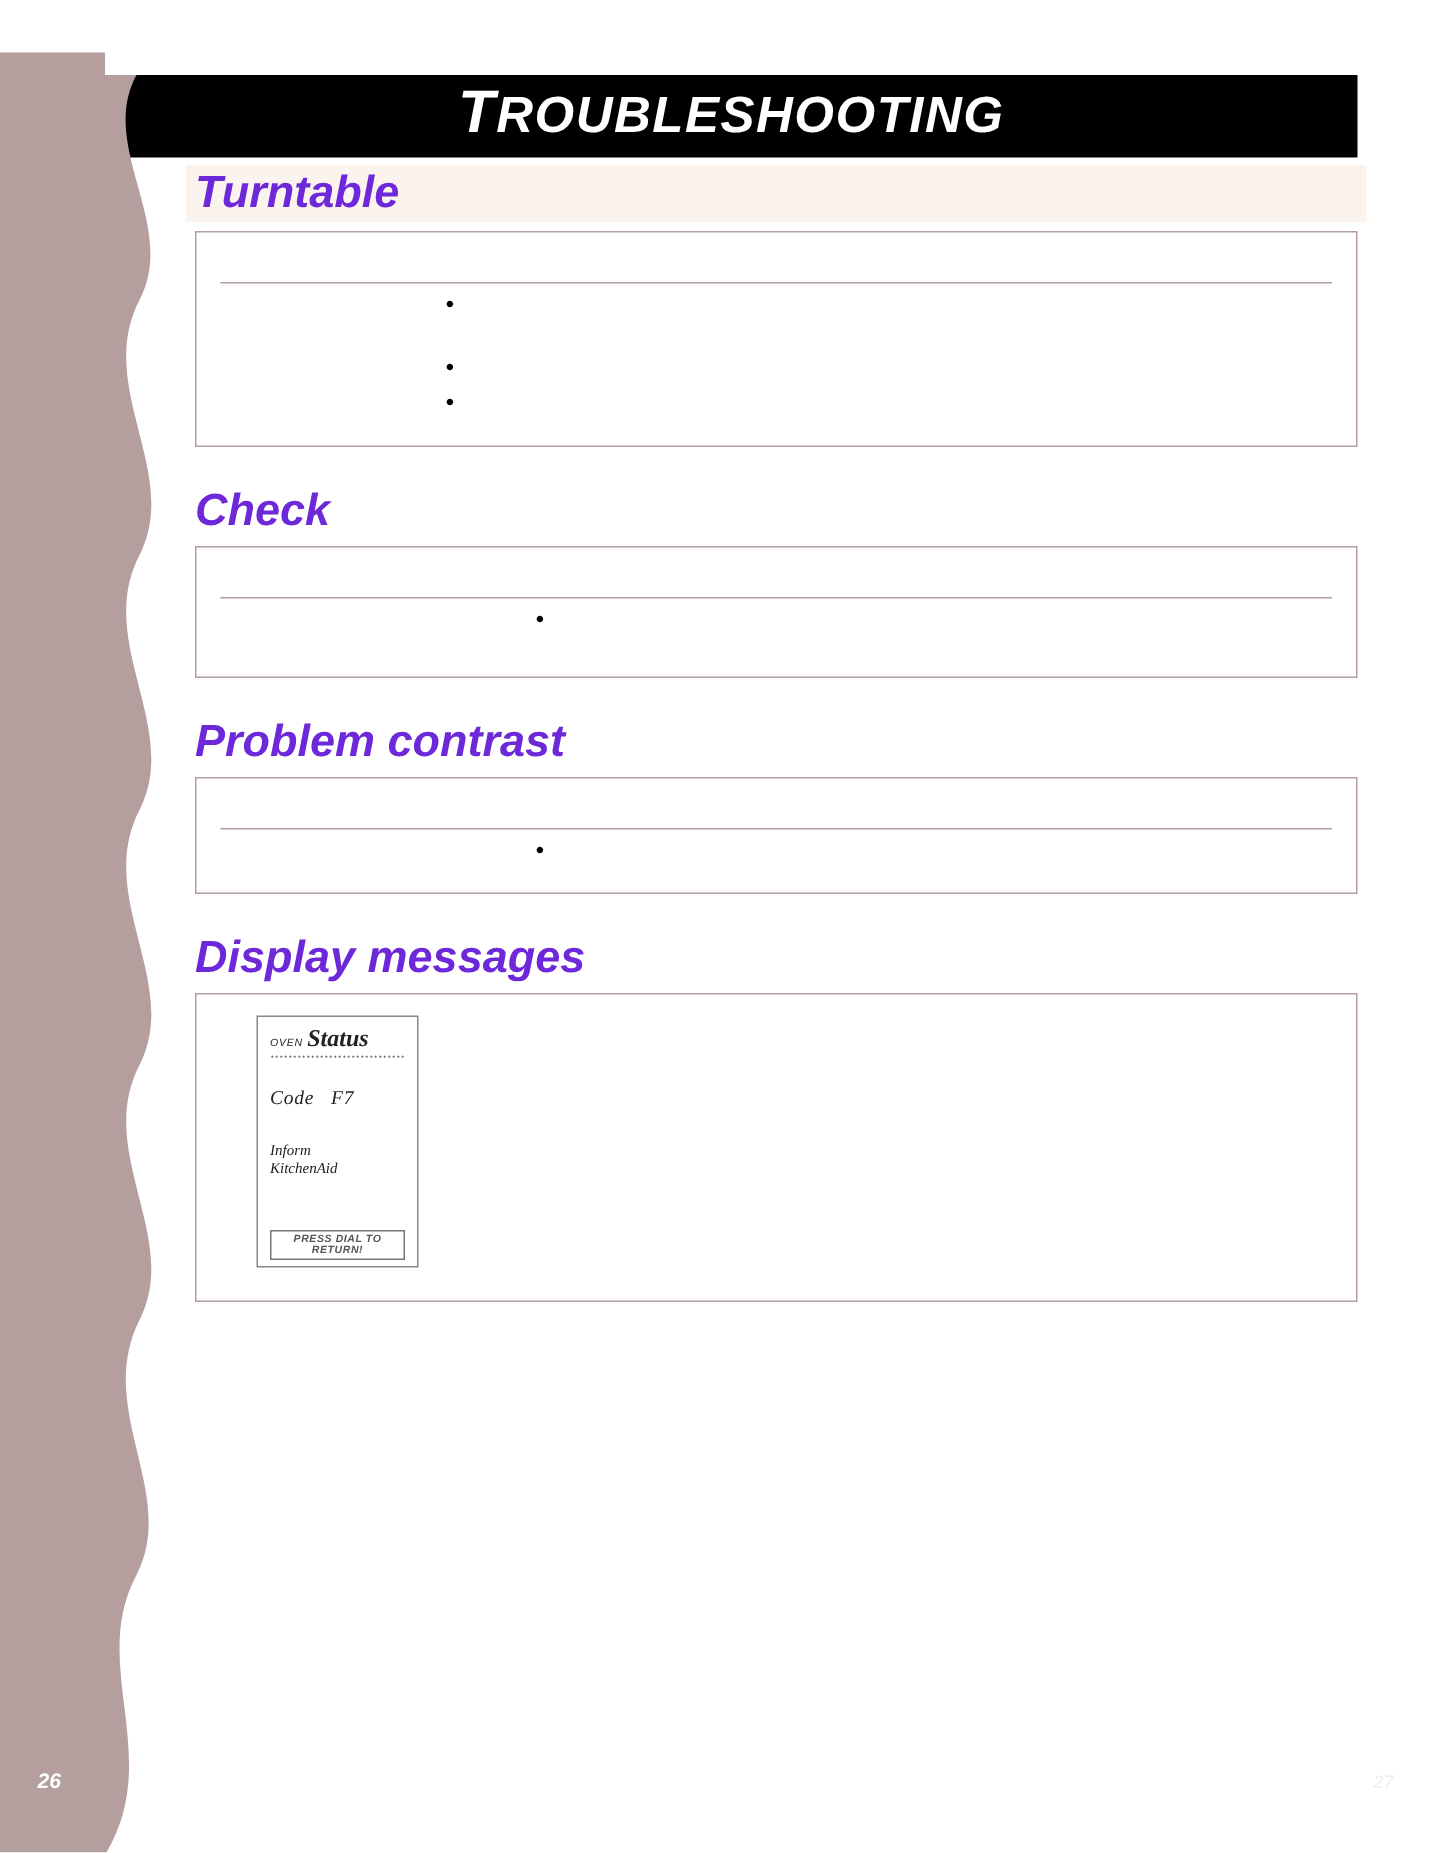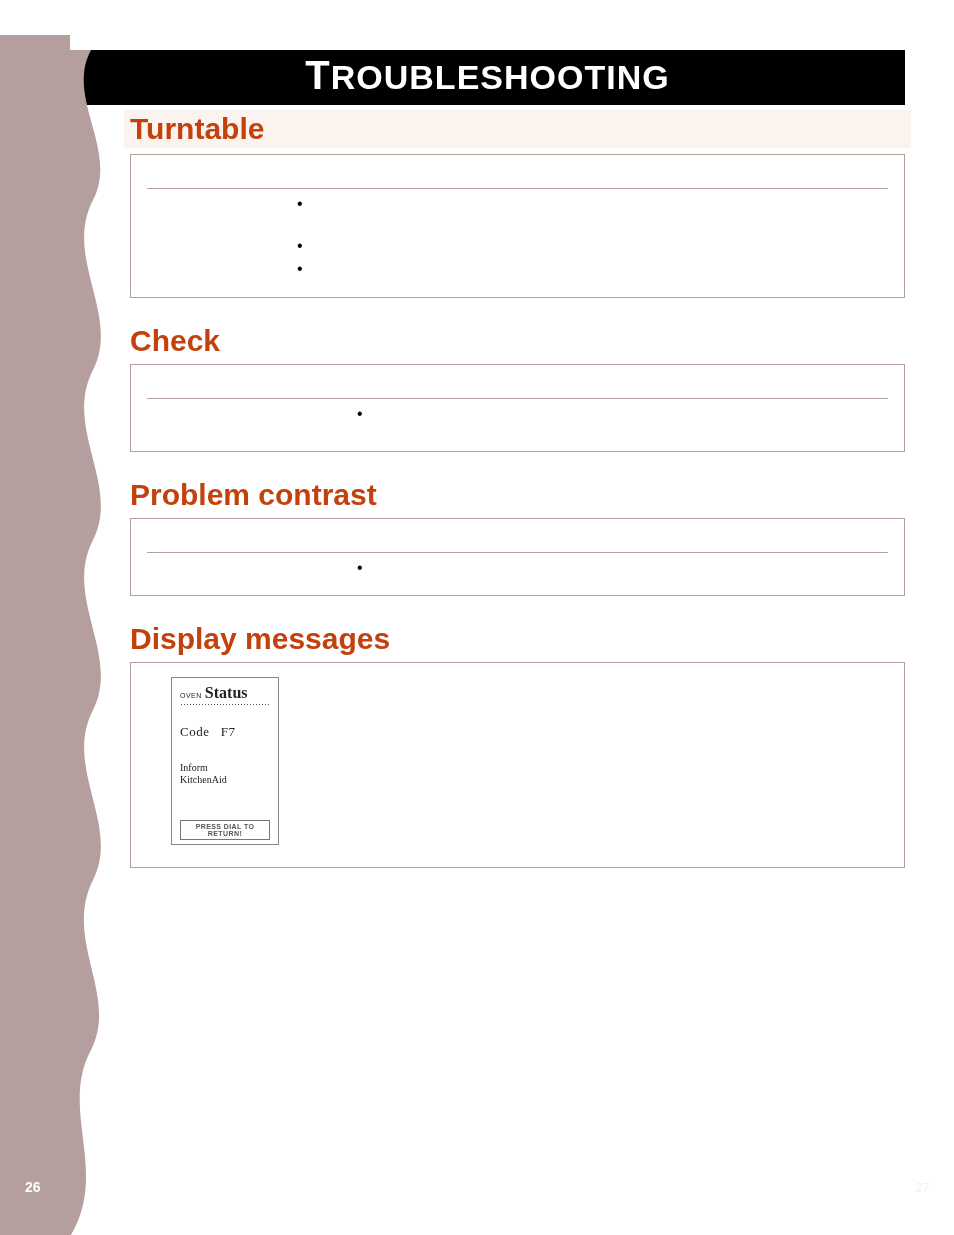--- a/index.html
+++ b/index.html
@@ -1,24 +1,24 @@
 <!DOCTYPE html>
 <html><head>
 <meta charset="utf-8">
 <style>
   * { box-sizing: border-box; margin: 0; padding: 0; }
   html, body { width: 954px; height: 1235px; background: #ffffff; font-family: "Helvetica Neue", Arial, sans-serif; color: #222; }
-  .page { position: relative; width: 954px; height: 1235px; }
+  .page { position: relative; width: 954px; height: 1235px; font-style: italic; }
   .top-accent { position: absolute; top: 35px; left: 0; width: 70px; height: 15px; background: #b59e9e; }
   .title-bar { position: absolute; top: 50px; left: 70px; width: 835px; height: 55px; background: #000; color: #fff; text-align: center; font-variant: small-caps; letter-spacing: 1px; font-size: 34px; line-height: 50px; font-family: "Arial Narrow", "Helvetica Condensed", sans-serif; font-weight: 600; }
   .title-bar .first { font-size: 40px; }
   .left-col { position: absolute; top: 50px; left: 0; width: 70px; height: 1185px; background: #b59e9e; }
   .wave { position: absolute; left: 69px; top: 50px; width: 60px; height: 1185px; }
   .content { position: absolute; left: 130px; top: 110px; width: 775px; }
-  .section-title { color: #c2410c; font-weight: bold; font-size: 30px; margin: 6px 0 6px 0; }
+  .section-title { color: #6d28d9; font-weight: bold; font-size: 30px; margin: 6px 0 6px 0; }
   .box { border: 1px solid #b59e9e; background: #fff; padding: 10px 16px 14px 16px; margin-bottom: 26px; }
   .sub-head { color: #fff; font-weight: bold; font-size: 15px; padding: 0 0 4px 0; }
   .hr { border: none; border-top: 1px solid #b59e9e; margin: 2px 0 6px 0; }
   .row { display: flex; }
   .row .left { width: 150px; flex: 0 0 150px; color: #fff; font-size: 14px; padding-top: 0; }
   .row ul { list-style: none; padding-left: 0; flex: 1; }
   .row li { position: relative; padding-left: 20px; color: #fff; font-size: 14px; line-height: 1.35; margin-bottom: 4px; }
   .row li::before { content: "•"; position: absolute; left: 0; top: -2px; color: #000; font-size: 16px; }
   .dm-box { border: 1px solid #b59e9e; padding: 14px 16px 22px 16px; }
   .dm-row { display: flex; gap: 24px; padding-left: 24px; }

